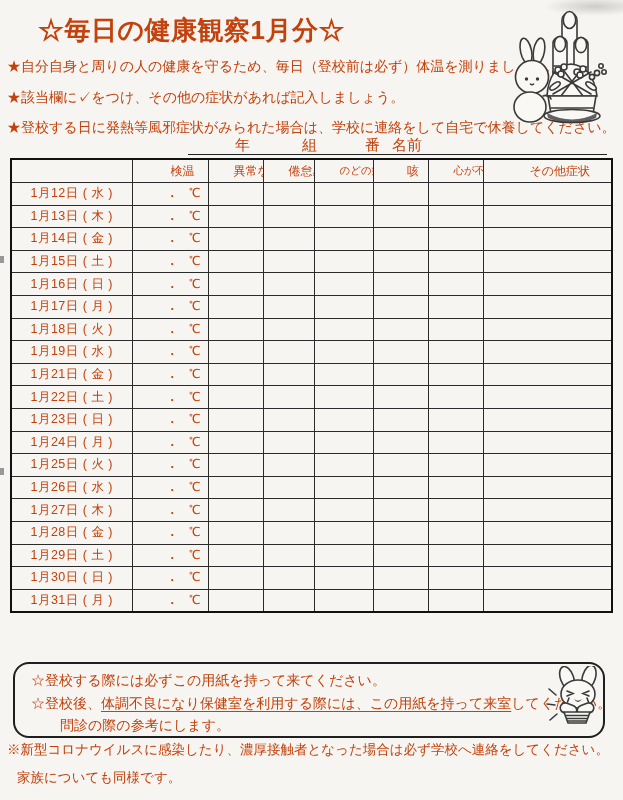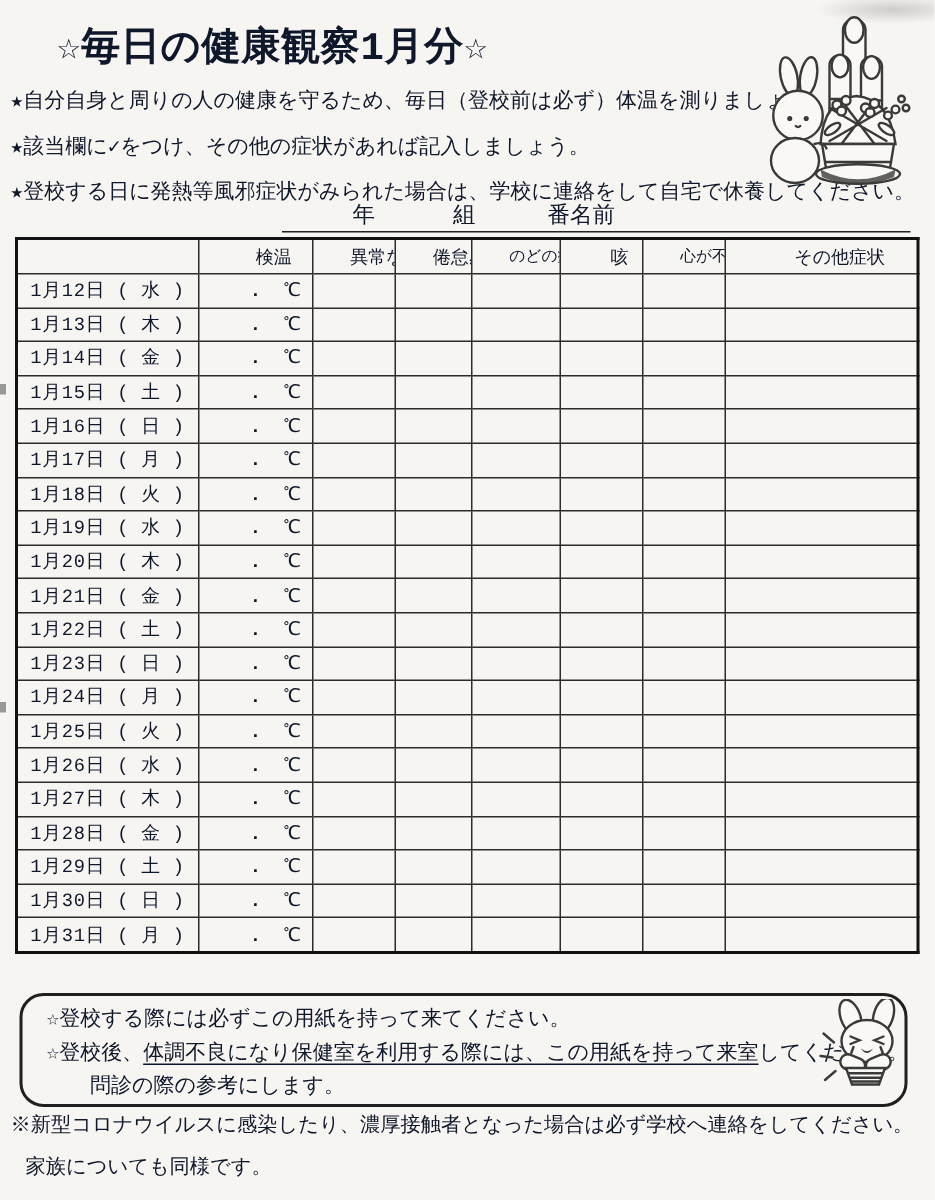--- a/index.html
+++ b/index.html
@@ -1,38 +1,38 @@
 <!DOCTYPE html>
 <html lang="ja"><head>
 <meta charset="utf-8">
 <style>
   html,body{margin:0;padding:0;}
   .page{
     position:relative;width:623px;height:800px;overflow:hidden;
-    background:#f7f5f1;color:#0f172a;
-    font-family:Liberation Mono, monospace;
+    background:#f7f5f1;color:#c2410c;
+    font-family:Liberation Sans, sans-serif;
   }
   
   .corner-smudge{position:absolute;right:0;top:0;width:80px;height:16px;
     background:radial-gradient(ellipse at 65% 40%, rgba(110,110,110,.30), rgba(110,110,110,0) 70%);}
   .edge-tick{position:absolute;left:0;width:4px;height:7px;background:#4a4a4a;opacity:.55;}
   .tick1{top:256px}.tick2{top:468px}
 
   
   .title{position:absolute;left:38px;top:13px;font-size:26px;font-weight:900;
     letter-spacing:.5px;white-space:nowrap;}
   .intro{position:absolute;left:7px;font-size:14px;white-space:nowrap;}
   .intro.n1{top:58px}.intro.n2{top:89px}.intro.n3{top:119px}
 
   
   .nameline{position:absolute;left:188px;top:130px;width:419px;height:24px;
     border-bottom:1.7px solid #222;display:flex;align-items:flex-end;
     font-size:15px;line-height:18px;}
   .nameline .lbl{display:inline-block;}
-  .nl-year{margin-left:47px}.nl-class{margin-left:52px}.nl-number{margin-left:48px}.nl-name{margin-left:0}
+  .nl-year{margin-left:47px}.nl-class{margin-left:52px}.nl-number{margin-left:48px}.nl-name{margin-left:12px}
 
   
   table.obs{position:absolute;left:10px;top:158px;width:601px;
     border-collapse:collapse;table-layout:fixed;border:2.2px solid #111;}
   .obs th,.obs td{border:1.5px solid #2b2b2b;padding:0;overflow:hidden;white-space:nowrap;}
   .obs th{height:22px;font-weight:400;font-size:12px;text-align:center;padding-left:25px;}
   .obs th.h-throat,.obs th.h-anxiety{font-size:10.5px;margin-top:28px;}
   .obs td{height:21.6px;font-size:12.5px;}
   .obs td.c-date{text-align:center;letter-spacing:.5px;margin-left:47px;}
   .c-date,.h-date{border-right:3.5px double #2b2b2b;}
@@ -227,30 +227,20 @@
           <td class="c-date">1月19日 ( 水 )</td>
           <td class="c-temp"><span class="dot">.</span><span class="unit">℃</span></td>
           <td class="c-ok"></td>
           <td class="c-fatigue"></td>
           <td class="c-throat"></td>
           <td class="c-cough"></td>
           <td class="c-anxiety"></td>
           <td class="c-other"></td>
         </tr>
         <tr>
-          <td class="c-date">1月20日 ( 木 )</td>
-          <td class="c-temp"><span class="dot">.</span><span class="unit">℃</span></td>
-          <td class="c-ok"></td>
-          <td class="c-fatigue"></td>
-          <td class="c-throat"></td>
-          <td class="c-cough"></td>
-          <td class="c-anxiety"></td>
-          <td class="c-other"></td>
-        </tr>
-        <tr>
           <td class="c-date">1月21日 ( 金 )</td>
           <td class="c-temp"><span class="dot">.</span><span class="unit">℃</span></td>
           <td class="c-ok"></td>
           <td class="c-fatigue"></td>
           <td class="c-throat"></td>
           <td class="c-cough"></td>
           <td class="c-anxiety"></td>
           <td class="c-other"></td>
         </tr>
         <tr>

